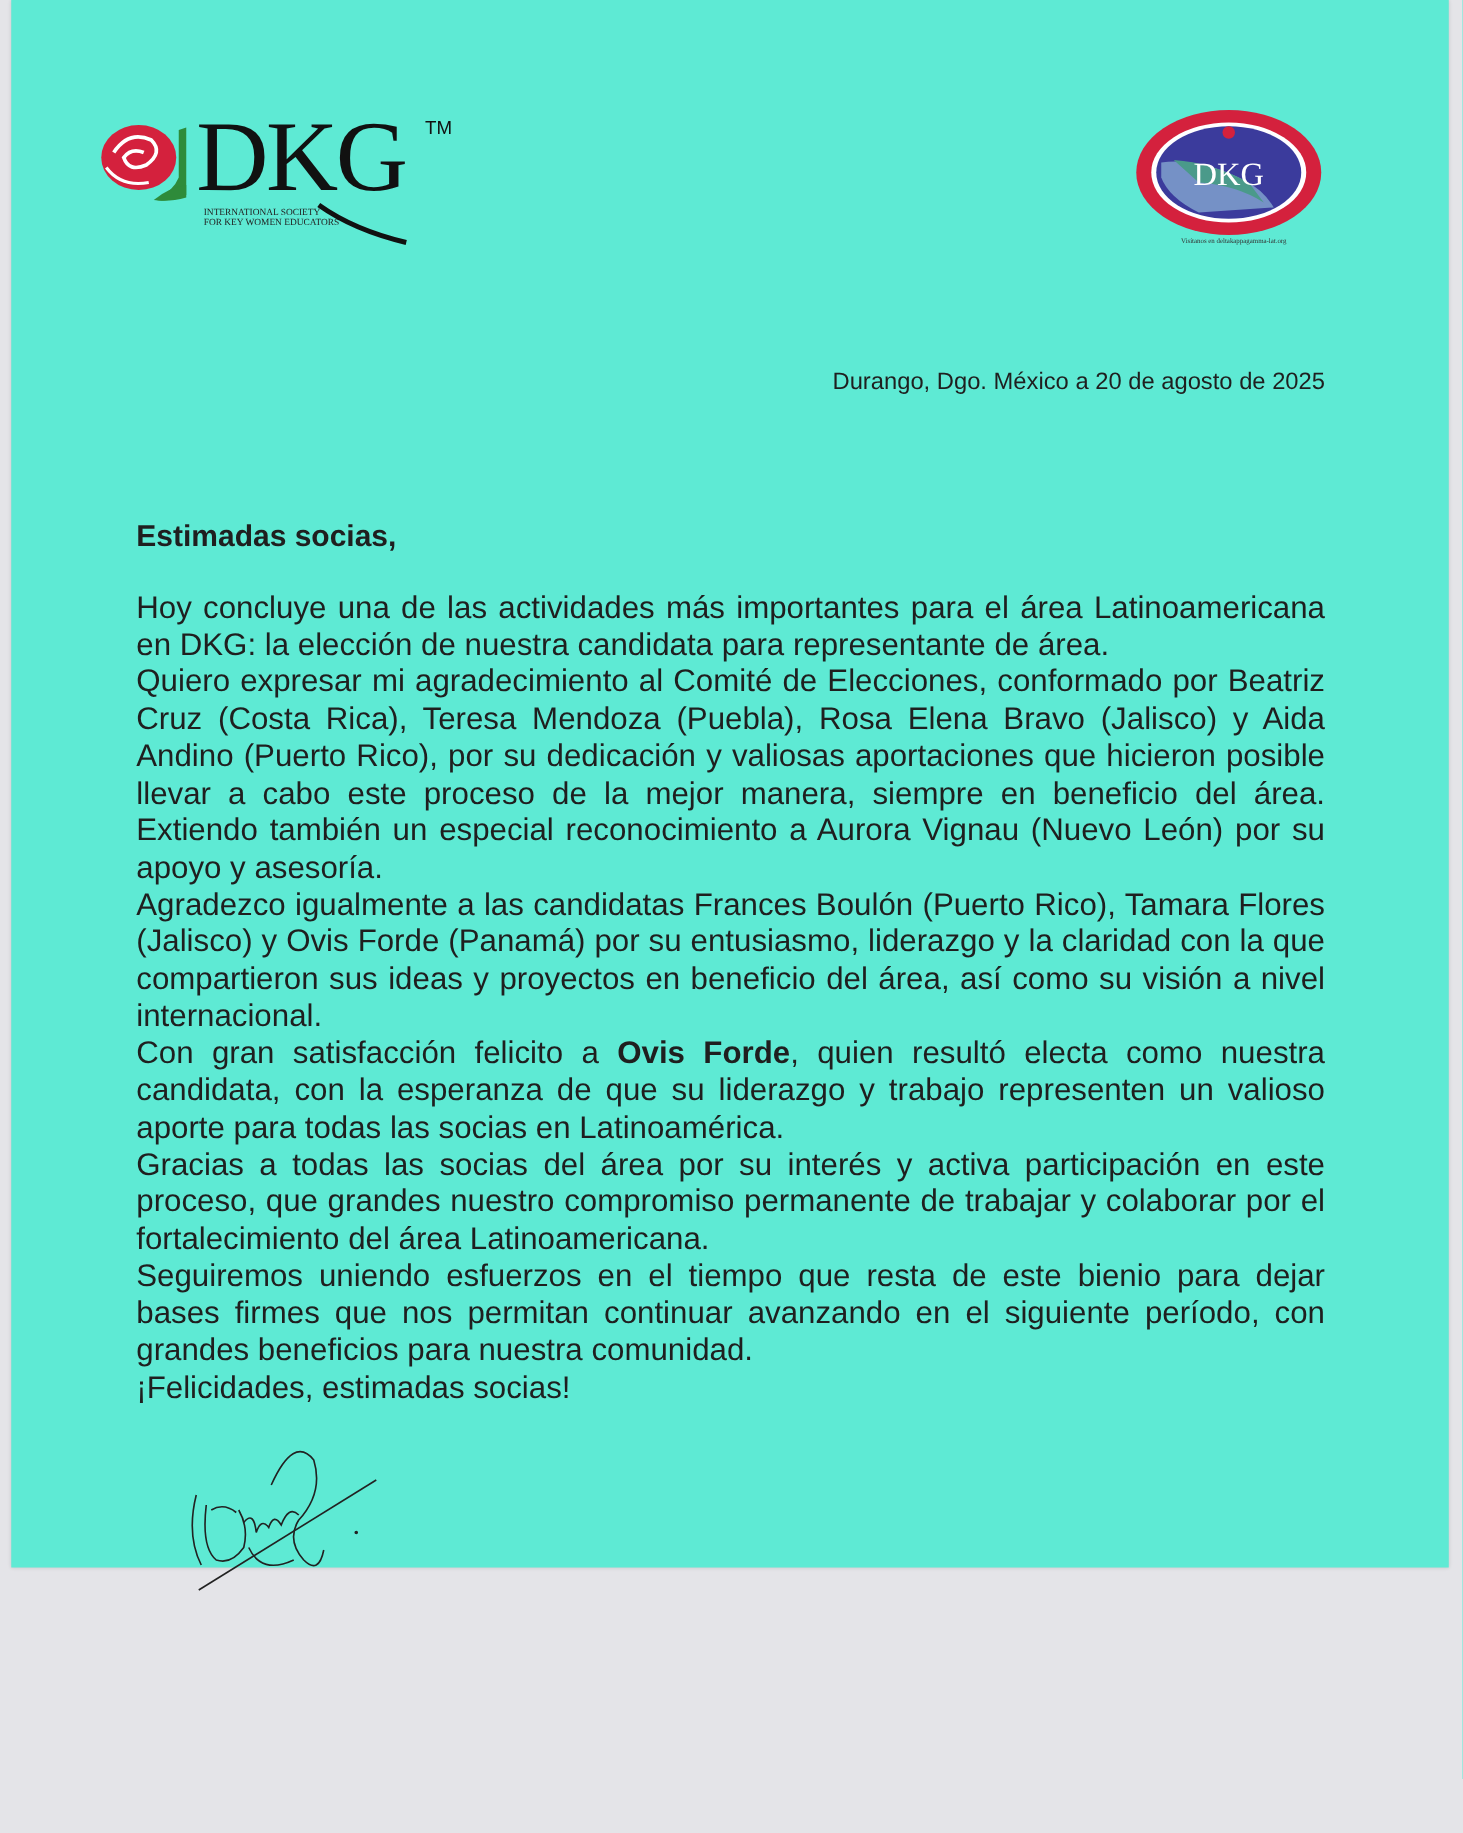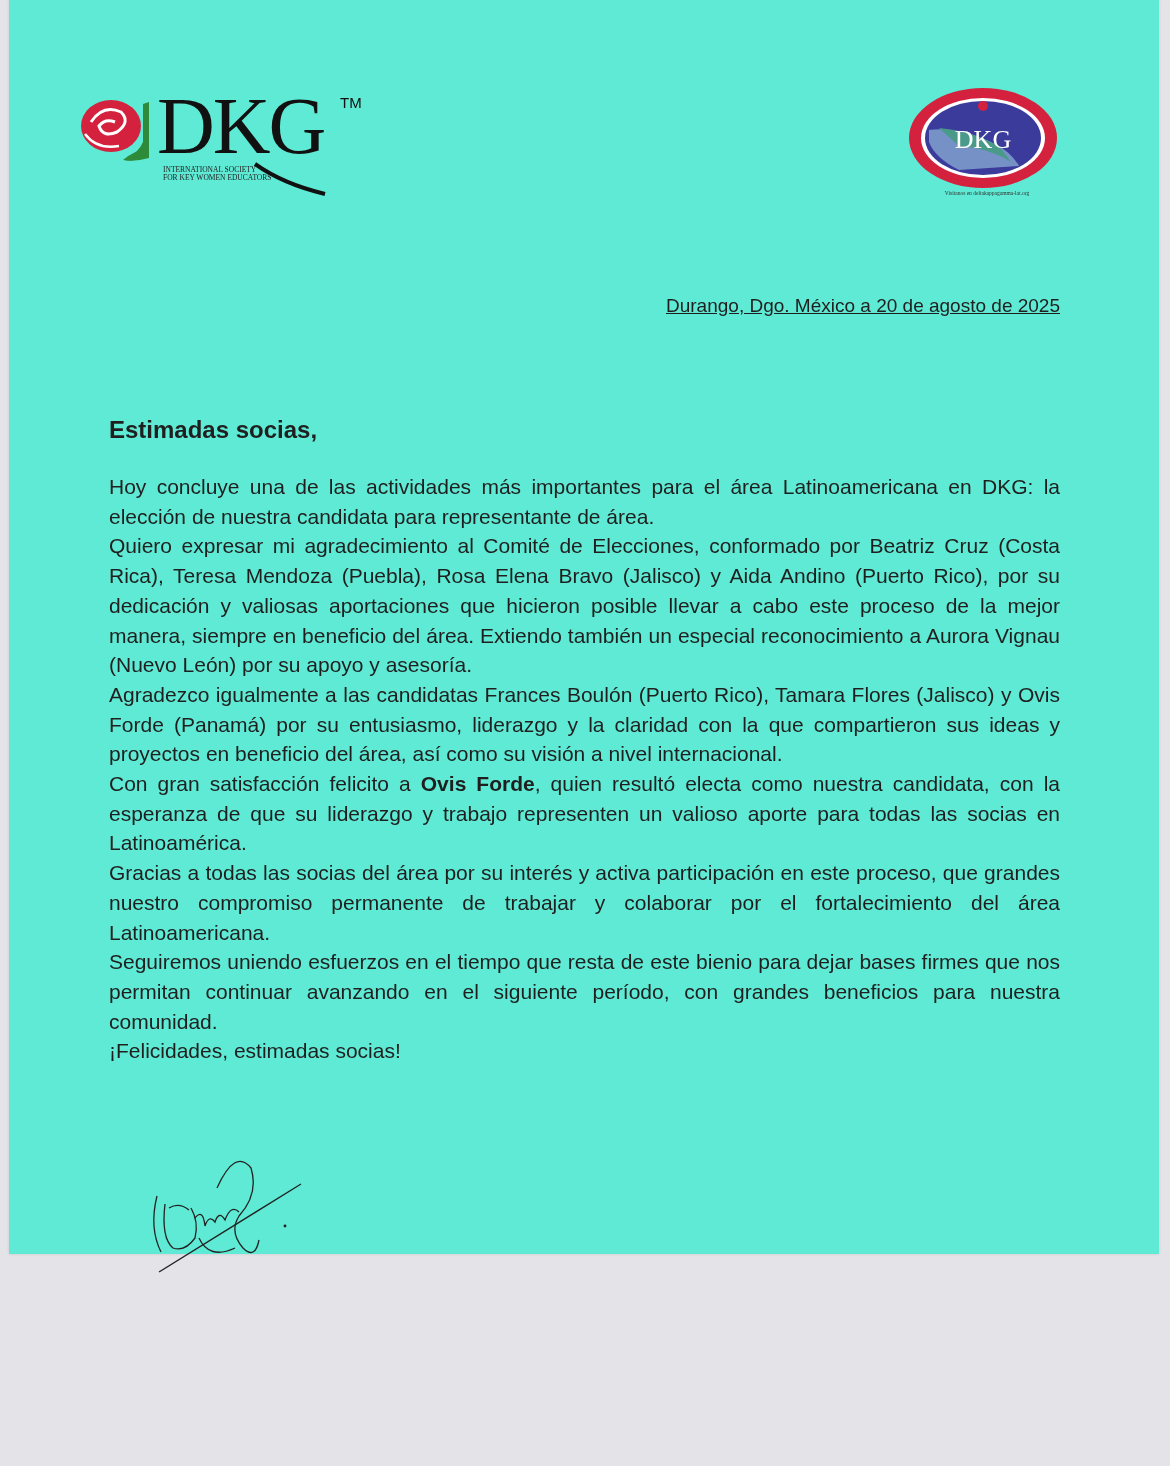--- a/index.html
+++ b/index.html
@@ -9,25 +9,25 @@
     font-family: "Liberation Sans", sans-serif;
     color: #1f1f1f;
   }
   .page {
     position: absolute; left: 9px; top: 0; width: 1150px; height: 1254px;
     background: #5eead4;
     box-shadow: 0 0 3px rgba(0,0,0,0.12);
   }
   .logo-left { position: absolute; left: 64px; top: 92px; width: 280px; height: 110px; }
   .logo-right { position: absolute; left: 890px; top: 82px; width: 160px; height: 122px; }
-  .date { position: absolute; right: 99px; top: 295px; font-size: 19px; white-space: nowrap; text-decoration: underline; }
+  .date { position: absolute; right: 99px; top: 295px; font-size: 19px; white-space: nowrap; }
   .greeting { position: absolute; left: 100px; top: 416px; font-size: 24px; font-weight: bold; }
   .body {
     position: absolute; left: 100px; top: 472px; width: 951px;
-    font-size: 21px; line-height: 29.7px; text-align: justify;
+    font-size: 25px; line-height: 29.7px; text-align: justify;
   }
   .body p { margin: 0; }
   .body b { font-weight: bold; }
   .closing { font-weight: normal; }
   .sig-name { position: absolute; left: 100px; top: 1071px; font-size: 19px; line-height: 28px; }
   .signature { position: absolute; left: 130px; top: 1148px; width: 170px; height: 130px; }
 </style>
 </head>
 <body>
 

